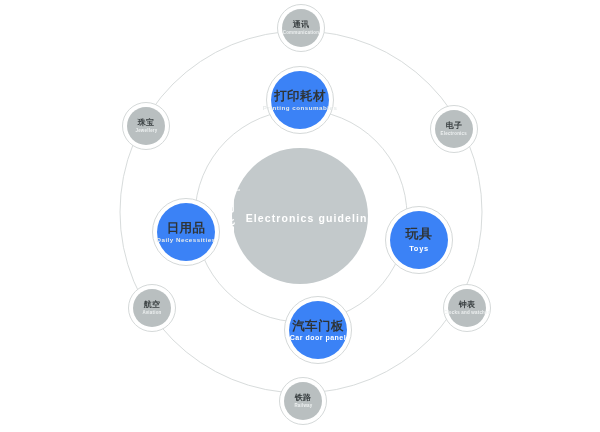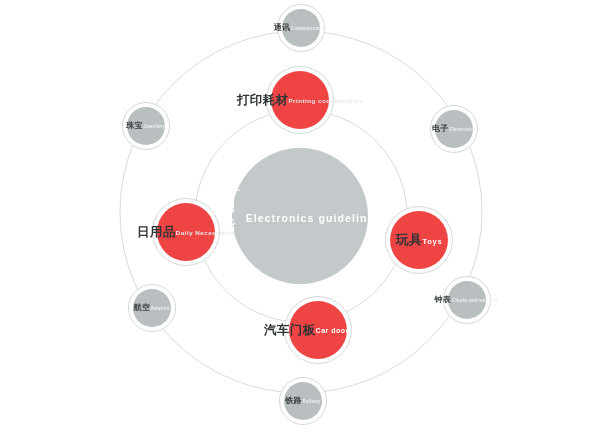--- a/index.html
+++ b/index.html
@@ -69,37 +69,37 @@
     border: 1px solid #d5d9d9;
     box-sizing: border-box;
     display: flex;
     align-items: center;
     justify-content: center;
     z-index: 6;
   }
   .node .disc {
     border-radius: 50%;
     display: flex;
-    flex-direction: row;
+    flex-direction: column;
     align-items: center;
     justify-content: center;
     text-align: center;
     box-sizing: border-box;
   }
 
   
   .node.inner {
     width: 68px;
     height: 68px;
     padding: 4px;
   }
   .node.inner .disc {
     width: 100%;
     height: 100%;
-    background: #ef4444;
+    background: #3b82f6;
   }
   .node.inner .cn {
     color: #2f3436;
     font-size: 12.5px;
     font-weight: bold;
     letter-spacing: 0.4px;
     line-height: 1.15;
     white-space: nowrap;
   }
   .node.inner .en {
@@ -201,21 +201,21 @@
     </div>
   </div>
 
   <div class="node outer" style="left:430px; top:105px;">
     <div class="disc">
       <span class="cn">电子</span>
       <span class="en">Electronics</span>
     </div>
   </div>
 
-  <div class="node outer" style="left:443px; top:276px;">
+  <div class="node outer" style="left:443px; top:284px;">
     <div class="disc">
       <span class="cn">钟表</span>
       <span class="en">Clocks and watches</span>
     </div>
   </div>
 
   <div class="node outer" style="left:279px; top:377px;">
     <div class="disc">
       <span class="cn">铁路</span>
       <span class="en">Railway</span>

